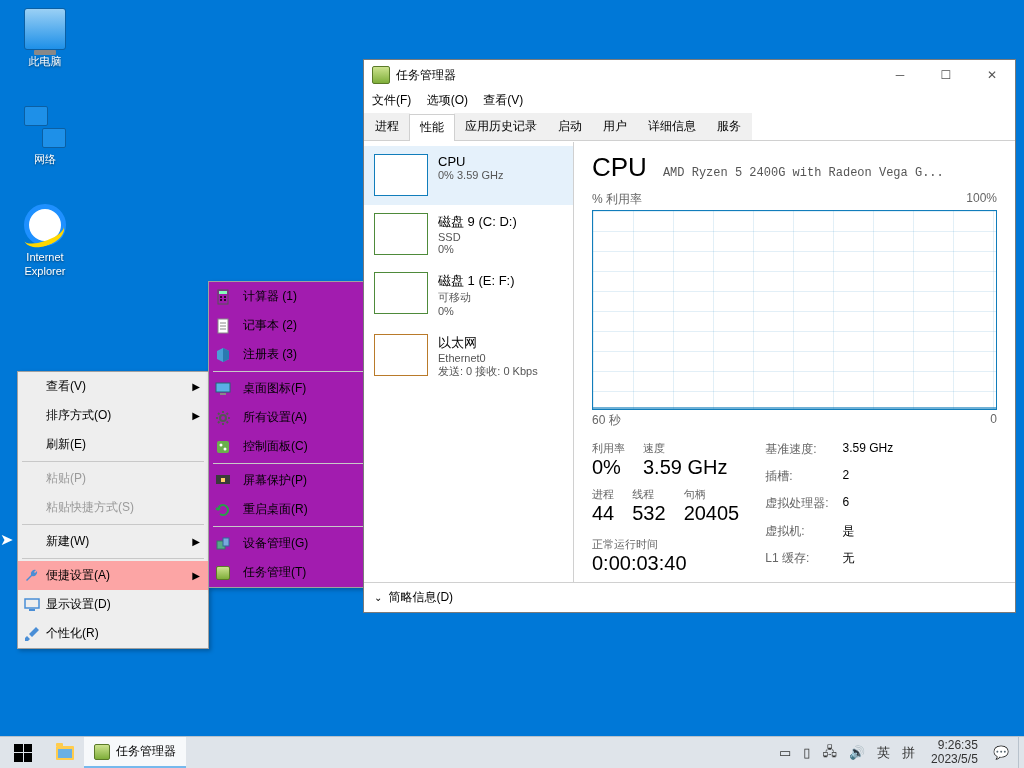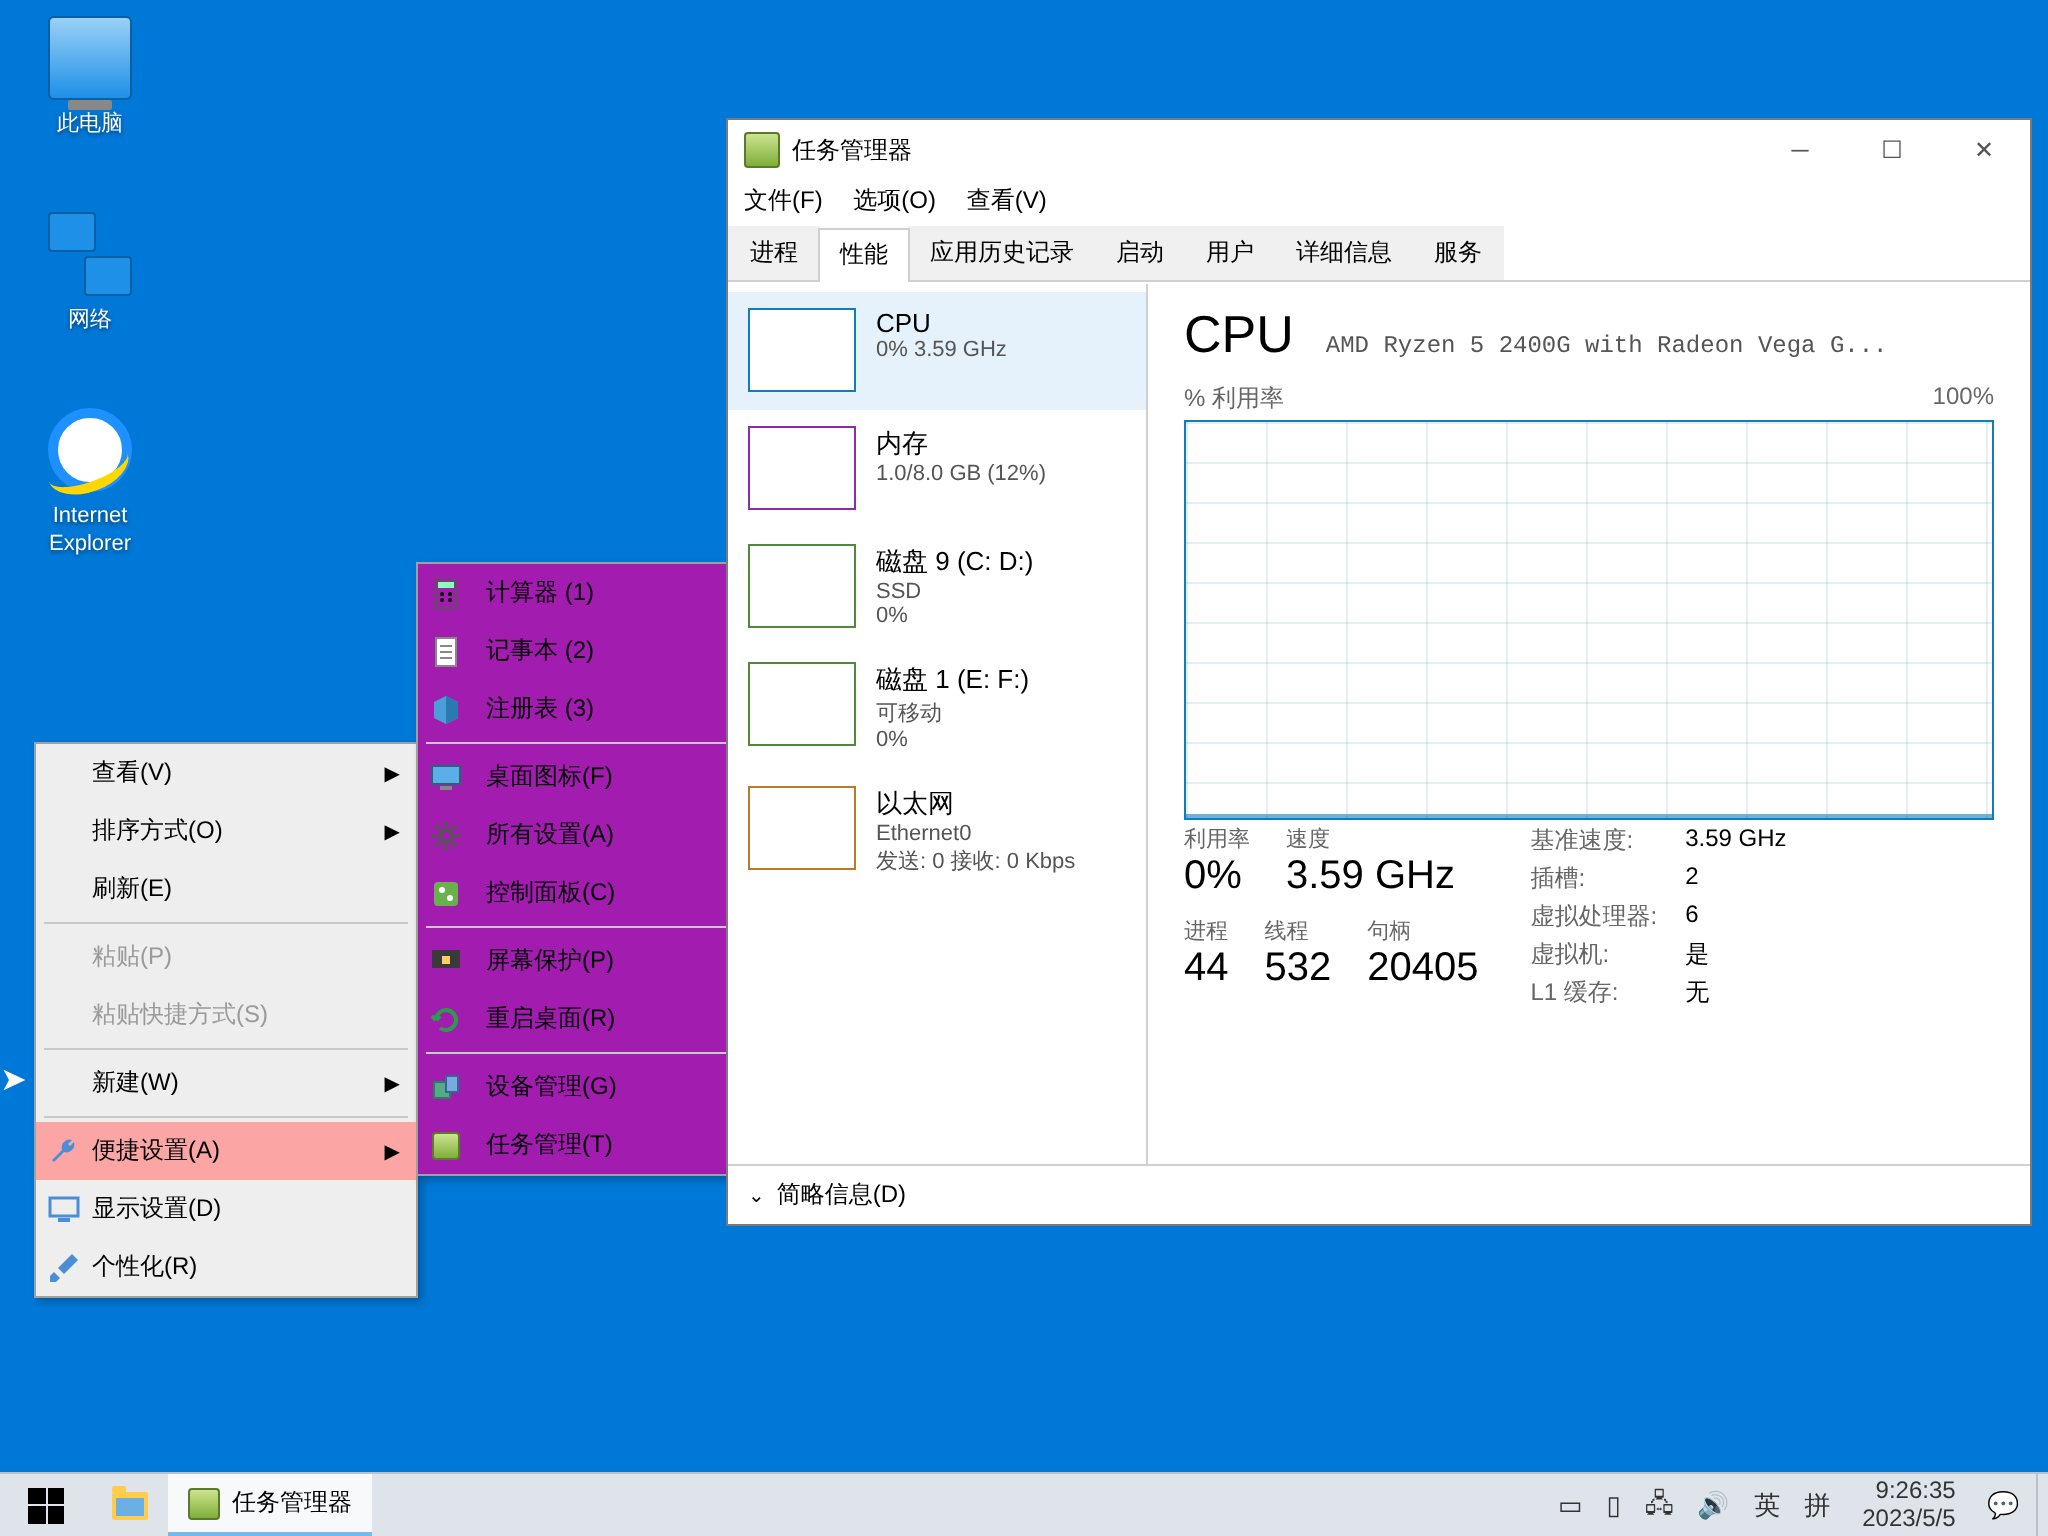--- a/index.html
+++ b/index.html
@@ -297,27 +297,20 @@
   <div class="body">
     <div class="lnav">
       <div class="lnavitem selected">
         <div class="thumb cpu"></div>
         <div class="info">
             <div class="t1">CPU</div>
             <div class="t2">0% 3.59 GHz</div>
           </div>
       </div>
       <div class="lnavitem">
-        <div class="thumb mem"></div>
-        <div class="info">
-            <div class="t1">内存</div>
-            <div class="t2">1.0/8.0 GB (12%)</div>
-          </div>
-      </div>
-      <div class="lnavitem">
         <div class="thumb disk"></div>
         <div class="info">
             <div class="t1">磁盘 9 (C: D:)</div>
             <div class="t2">SSD</div>
             <div class="t2">0%</div>
           </div>
       </div>
       <div class="lnavitem">
         <div class="thumb disk"></div>
         <div class="info">
@@ -338,20 +331,24 @@
     <div class="rpane">
       <div class="cpuhead">
         <h1>CPU</h1>
         <div class="model">AMD Ryzen 5 2400G with Radeon Vega G...</div>
       </div>
       <div class="axis" style="width:405px">
           <span>% 利用率</span>
           <span>100%</span>
         </div>
       <div class="chart"></div>
+      <div class="axis2">
+          <span>60 秒</span>
+          <span>0</span>
+        </div>
       <div class="stats">
         <div>
           <div style="display:flex;gap:18px">
             <div class="scol">
                 <div class="lab">利用率</div>
                 <div class="val">0%</div>
               </div>
             <div class="scol">
                 <div class="lab">速度</div>
                 <div class="val">3.59 GHz</div>
@@ -364,20 +361,24 @@
               </div>
             <div class="scol">
                 <div class="lab">线程</div>
                 <div class="val">532</div>
               </div>
             <div class="scol">
                 <div class="lab">句柄</div>
                 <div class="val">20405</div>
               </div>
           </div>
+          <div class="uptime">
+              <div class="lab">正常运行时间</div>
+              <div class="val">0:00:03:40</div>
+            </div>
         </div>
         <div class="kv">
           <span class="k">基准速度:</span>
             <span class="v">3.59 GHz</span>
           <span class="k">插槽:</span>
             <span class="v">2</span>
           <span class="k">虚拟处理器:</span>
             <span class="v">6</span>
           <span class="k">虚拟机:</span>
             <span class="v">是</span>

